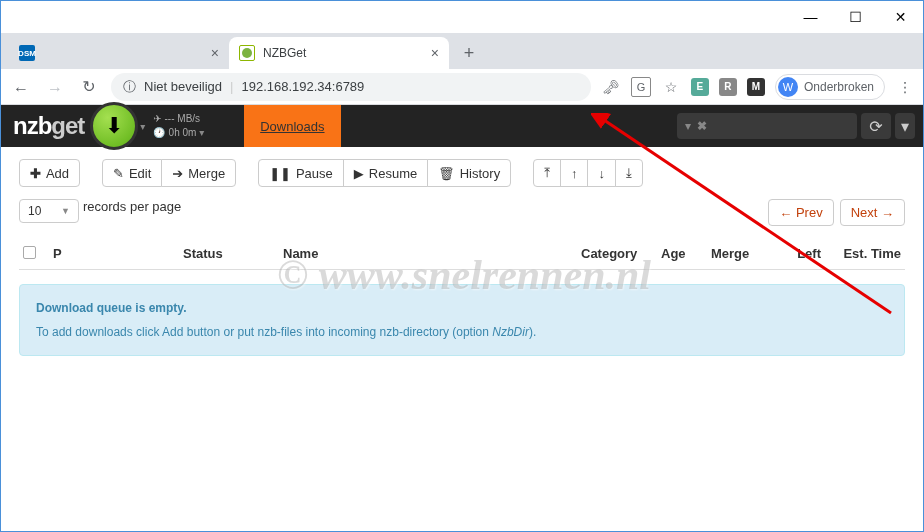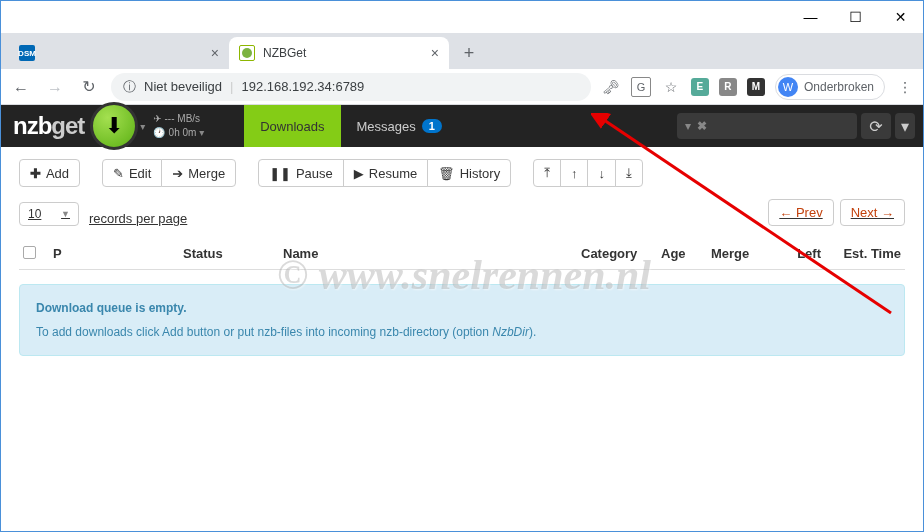--- a/index.html
+++ b/index.html
@@ -31,38 +31,38 @@
 
 
 .nzb-header { height: 42px; background: #232323; display: flex; align-items: center; color: #ccc; padding-left: 12px; position: relative; }
 .logo-text { font-size: 24px; font-weight: bold; color: #fff; letter-spacing: -1px; }
 .logo-text .get { color: #ccc; }
 .big-circle { width: 48px; height: 48px; border-radius: 50%; background: radial-gradient(circle at 35% 30%, #a4e050, #5cb014); border: 3px solid #333; display: flex; align-items: center; justify-content: center; margin: 0 6px; position: relative; z-index: 2; }
 .big-arrow { color: #000; font-size: 22px; }
 .status-block { font-size: 10px; color: #aaa; line-height: 14px; margin-left: 8px; }
 .nav-tabs { display: flex; margin-left: 40px; height: 100%; }
 .nav-tab { padding: 0 16px; display: flex; align-items: center; font-size: 13px; color: #ccc; gap: 6px; cursor: pointer; }
-.nav-tab.active { background: #84cc16; color: #333; }
+.nav-tab.active { background: #f97316; color: #333; text-decoration: underline; }
 .badge { background: #0074cc; color: #fff; border-radius: 9px; padding: 1px 7px; font-size: 11px; font-weight: bold; }
 .search-wrap { margin-left: auto; display: flex; align-items: center; gap: 4px; padding-right: 8px; }
 .search-box { background: #3a3a3a; border-radius: 4px; height: 26px; display: flex; align-items: center; padding: 0 8px; gap: 6px; color: #888; font-size: 12px; width: 180px; }
 .search-box input { background: transparent; border: none; color: #ccc; font-size: 12px; flex: 1; outline: none; }
 .hdr-btn { background: #3a3a3a; border-radius: 4px; width: 30px; height: 26px; display: flex; align-items: center; justify-content: center; color: #ccc; }
 
 
 .content { padding: 12px 18px; }
 .toolbar { display: flex; gap: 6px; margin-bottom: 12px; }
 .btn { background: #fff; border: 1px solid #ccc; border-radius: 4px; padding: 5px 10px; font-size: 13px; color: #333; display: flex; align-items: center; gap: 5px; cursor: pointer; }
 .btn-group { display: flex; }
 .btn-group .btn { border-radius: 0; margin-left: -1px; }
 .btn-group .btn:first-child { border-radius: 4px 0 0 4px; margin-left: 0; }
 .btn-group .btn:last-child { border-radius: 0 4px 4px 0; }
 .spacer { width: 10px; }
 
-.pager-row { display: flex; align-items: flex-end; gap: 10px; margin-bottom: 12px; font-size: 13px; color: #333; text-decoration: underline; }
+.pager-row { display: flex; align-items: flex-start; gap: 4px; margin-bottom: 12px; font-size: 13px; color: #333; }
 .select { border: 1px solid #ccc; border-radius: 4px; padding: 4px 8px; font-size: 12px; width: 60px; background: #fff; display: flex; justify-content: space-between; align-items: center; }
 .pager-btns { margin-left: auto; display: flex; gap: 6px; }
 .pager-btns .btn { color: #c2410c; }
 
 .table-hdr { display: flex; padding: 8px 4px; border-bottom: 1px solid #ddd; font-size: 13px; font-weight: bold; color: #333; }
 .col-check { width: 30px; }
 .col-p { width: 130px; }
 .col-status { width: 100px; }
 .col-name { flex: 1; }
 .col-cat { width: 80px; }
@@ -137,24 +137,20 @@
   <div class="big-circle">
     <span class="big-arrow">⬇</span>
   </div>
   <span style="color:#888;font-size:10px;margin-left:-4px">▾</span>
   <div class="status-block">
     <div><span>✈</span> <span>--- MB/s</span></div>
     <div><span>🕐</span> <span>0h 0m</span> <span style="color:#888">▾</span></div>
   </div>
   <div class="nav-tabs">
     <div class="nav-tab active">Downloads</div>
-    <div class="nav-tab">
-      <span>Messages</span>
-      <span class="badge">1</span>
-    </div>
   </div>
   <div class="search-wrap">
     <div class="search-box">
       <span>▾</span>
       <span style="font-weight:bold">✖</span>
     </div>
     <div class="hdr-btn">⟳</div>
     <div class="hdr-btn" style="width:20px">▾</div>
   </div>
 </div>

